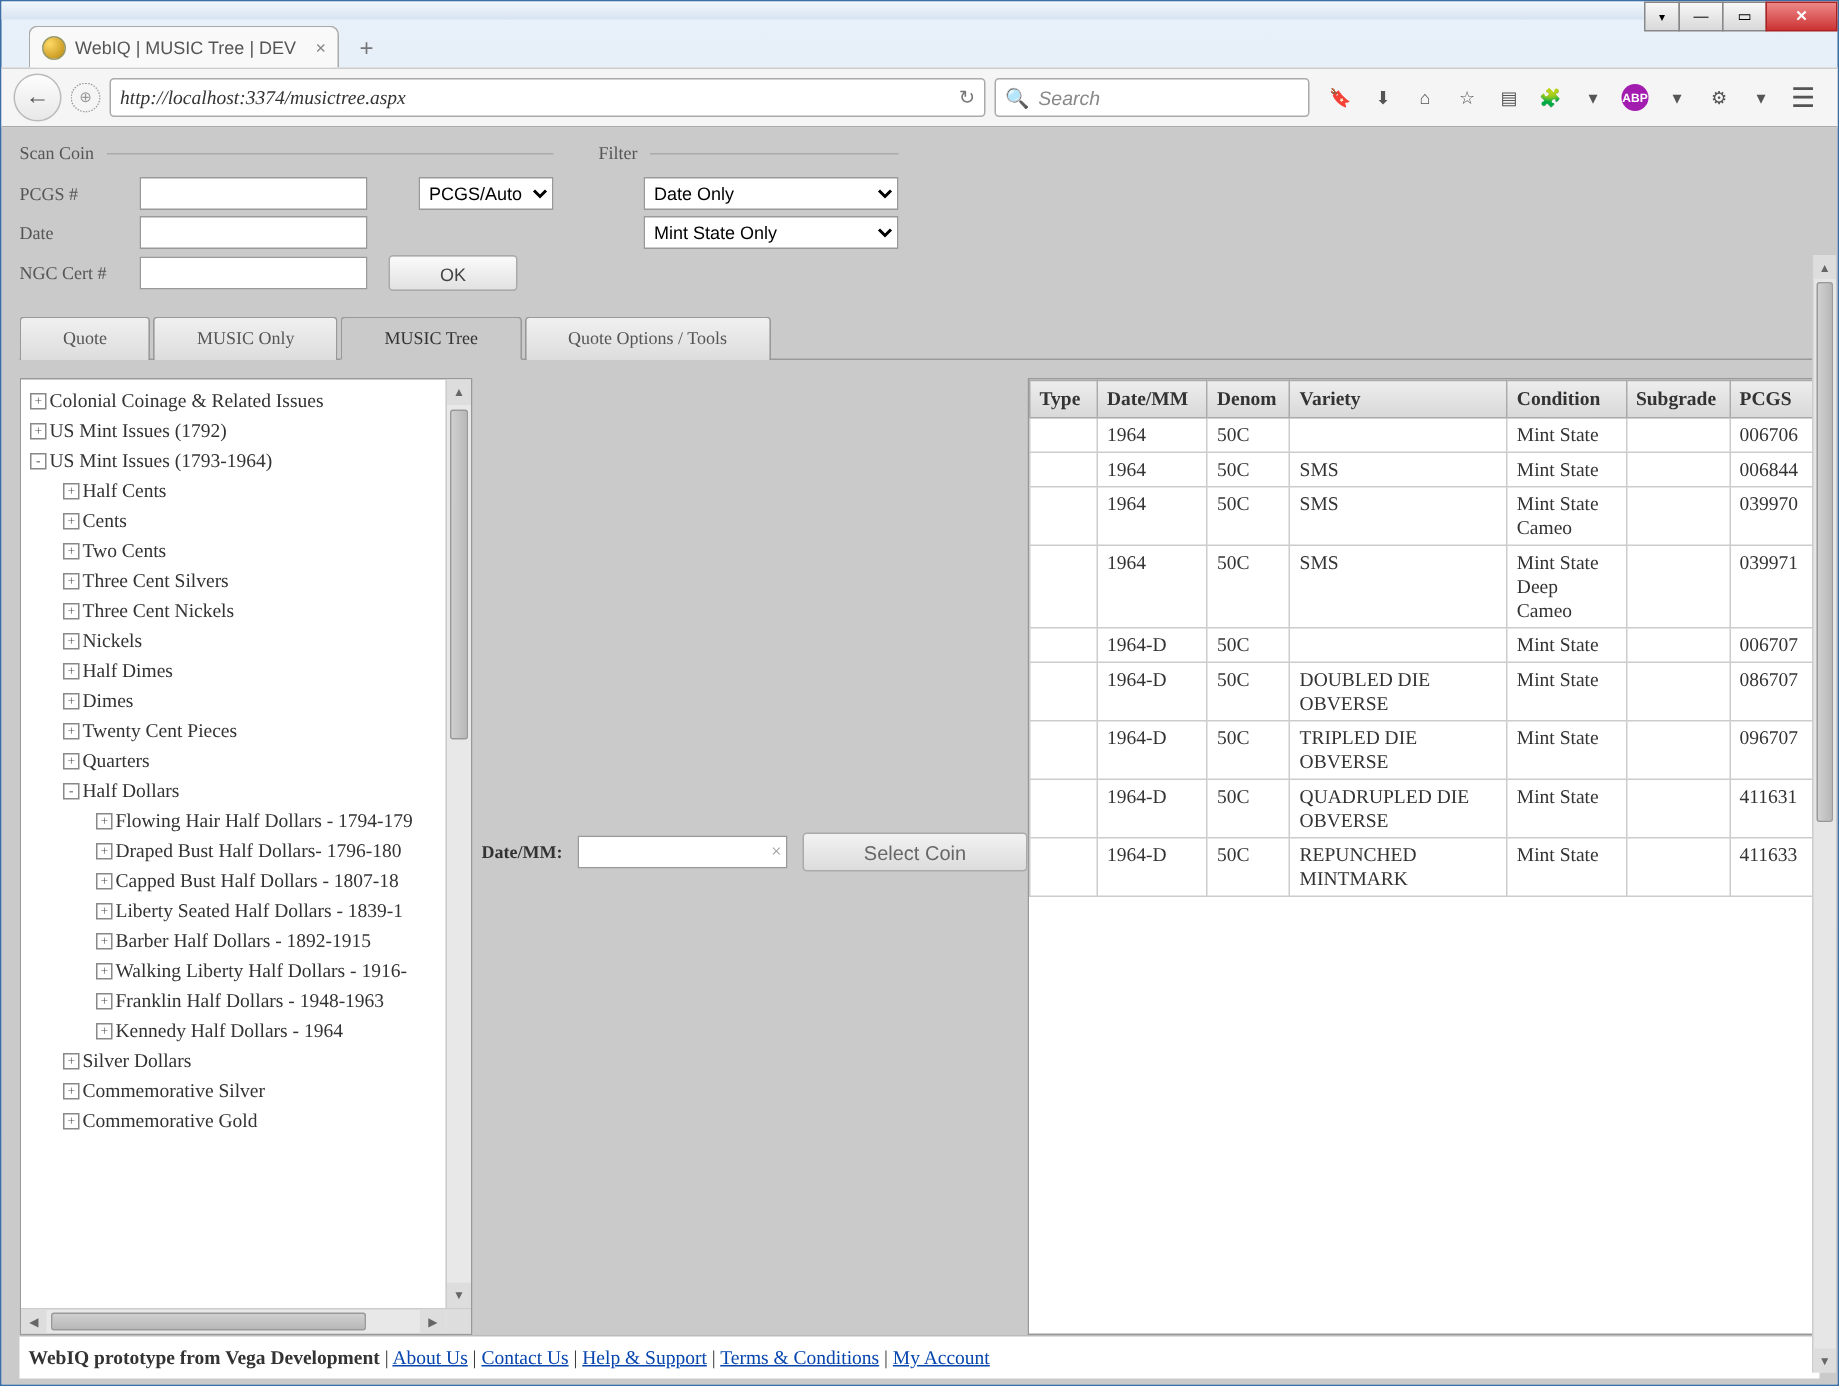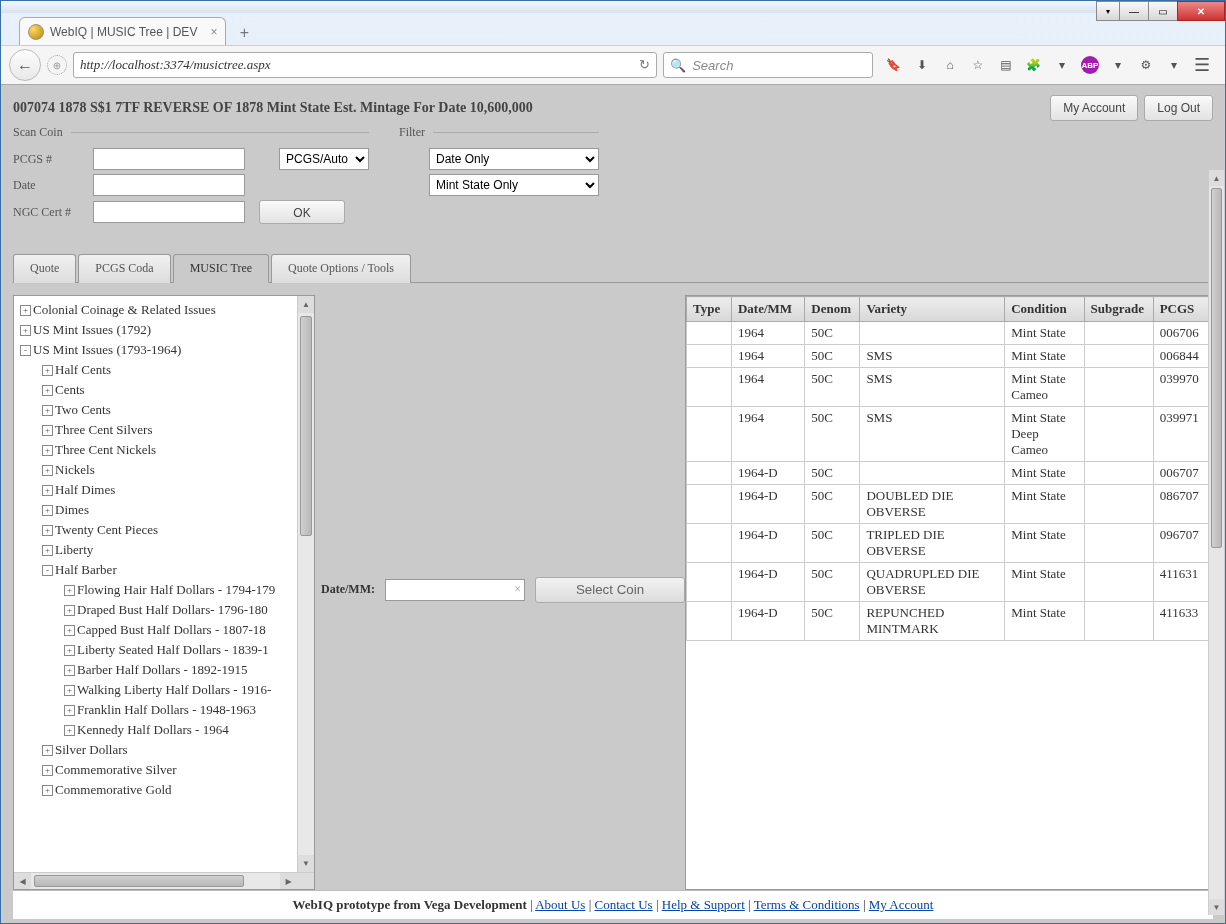--- a/index.html
+++ b/index.html
@@ -57,21 +57,21 @@
 .text-input.pcgs { width: 152px; }
 .text-input.date { width: 152px; }
 .text-input.ngc { width: 152px; }
 select.sel { height: 22px; border: 1px solid #999; background: #fff; font-size: 12px; padding: 0 2px; margin-left: 30px; }
 .sel.auto { width: 90px; }
 .sel.filter { width: 170px; }
 .ok-btn { width: 86px; height: 24px; margin-left: 10px; }
 
 
 .content-tabs { display: flex; border-bottom: 1px solid #999; margin-top: 6px; }
-.ctab { padding: 6px 16px; border: 1px solid #999; border-bottom: none; background: linear-gradient(to bottom, #f0f0f0, #ddd); margin-right: 2px; border-radius: 3px 3px 0 0; font-size: 12px; color: #555; cursor: pointer; position: relative; top: 1px; margin-top: 13px; }
+.ctab { padding: 6px 28px; border: 1px solid #999; border-bottom: none; background: linear-gradient(to bottom, #f0f0f0, #ddd); margin-right: 2px; border-radius: 3px 3px 0 0; font-size: 12px; color: #555; cursor: pointer; position: relative; top: 1px; }
 .ctab.active { background: #cacaca; border-bottom: 1px solid #cacaca; color: #333; }
 
 
 .main-area { flex: 1; display: flex; gap: 6px; padding-top: 12px; overflow: hidden; }
 .tree-pane { width: 302px; border: 1px solid #999; background: #fff; display: flex; flex-direction: column; overflow: hidden; position: relative; }
 .tree-body { flex: 1; overflow: hidden; padding: 4px 0; font-size: 13px; color: #333; font-family: Verdana; }
 .tree-row { padding: 2px 4px; white-space: nowrap; display: flex; align-items: center; gap: 2px; }
 .tree-row .icon { width: 11px; height: 11px; border: 1px solid #888; display: inline-flex; align-items: center; justify-content: center; font-size: 9px; line-height: 1; background: #fff; color: #555; flex-shrink: 0; }
 .tree-row.l0 { padding-left: 6px; }
 .tree-row.l1 { padding-left: 28px; }
@@ -95,21 +95,21 @@
 .datemm-input { width: 140px; height: 22px; border: 1px solid #999; padding: 0 20px 0 4px; }
 .datemm-clear { position: absolute; right: 4px; top: 3px; color: #999; cursor: pointer; font-size: 12px; }
 .select-coin-btn { width: 150px; height: 26px; background: linear-gradient(to bottom, #f2f2f2, #dcdcdc); border: 1px solid #aaa; border-radius: 3px; color: #666; }
 
 .grid { border: 1px solid #999; background: #fff; font-size: 13px; }
 .grid table { width: 100%; border-collapse: collapse; }
 .grid th { background: linear-gradient(to bottom, #ededed, #d8d8d8); border: 1px solid #aaa; padding: 4px 6px; text-align: left; font-weight: bold; font-size: 13px; color: #333; }
 .grid td { border: 1px solid #ccc; padding: 3px 6px; color: #333; vertical-align: top; }
 
 
-.footer { text-align: center; padding: 6px; font-size: 13px; color: #333; border-top: 1px solid #bbb; background: #fff; }
+.footer { text-align: left; padding: 6px; font-size: 13px; color: #333; border-top: 1px solid #bbb; background: #fff; }
 .footer a { color: #0645ad; text-decoration: underline; }
 .footer .sep { color: #333; }
 
 
 .outer-scroll { position: absolute; right: 1px; top: 85px; bottom: 8px; width: 16px; background: #e6e6e6; border-left: 1px solid #ccc; }
 .outer-scroll .arr { position: absolute; left: 0; right: 0; height: 16px; background: #ddd; display: flex; align-items: center; justify-content: center; font-size: 8px; color: #666; }
 .outer-scroll .arr.up { top: 0; }
 .outer-scroll .arr.dn { bottom: 0; }
 .outer-scroll .thumb { position: absolute; left: 2px; right: 2px; top: 18px; height: 360px; background: linear-gradient(to right, #d0d0d0, #b8b8b8); border: 1px solid #999; border-radius: 2px; }
 .browser-content-wrap { flex: 1; display: flex; position: relative; overflow: hidden; }
@@ -159,27 +159,20 @@
       <span>▾</span>
       <span>⚙</span>
       <span>▾</span>
       <span class="menu-btn">☰</span>
     </div>
   </div>
 
   <div class="browser-content-wrap">
   <div class="page">
 
-    <div class="page-header">
-      <div class="page-title">007074 1878 S$1 7TF REVERSE OF 1878 Mint State Est. Mintage For Date 10,600,000</div>
-      <div class="page-buttons">
-        <button class="btn">My Account</button>
-        <button class="btn">Log Out</button>
-      </div>
-    </div>
 
     <div class="fs-row">
       <fieldset class="fs-scan">
         <legend>Scan Coin</legend>
         <div class="field-row">
           <span class="field-label">PCGS #</span>
           <input class="text-input pcgs" style="">
           <select class="sel auto">
             <option>PCGS/Auto</option>
           </select>
@@ -205,21 +198,21 @@
         <div class="field-row">
           <select class="sel filter">
             <option>Mint State Only</option>
           </select>
         </div>
       </fieldset>
     </div>
 
     <div class="content-tabs">
       <div class="ctab">Quote</div>
-      <div class="ctab">PCGS Coda</div>
+      <div class="ctab">MUSIC Only</div>
       <div class="ctab active">MUSIC Tree</div>
       <div class="ctab">Quote Options / Tools</div>
     </div>
 
     <div class="main-area">
       <div class="tree-pane">
         <div class="tree-body" id="tree-body">
               <div class="tree-row l0">
                 <span class="icon">+</span>
                 <span>Colonial Coinage &amp; Related Issues</span>
@@ -263,25 +256,25 @@
               <div class="tree-row l1">
                 <span class="icon">+</span>
                 <span>Dimes</span>
               </div>
               <div class="tree-row l1">
                 <span class="icon">+</span>
                 <span>Twenty Cent Pieces</span>
               </div>
               <div class="tree-row l1">
                 <span class="icon">+</span>
-                <span>Liberty</span>
+                <span>Quarters</span>
               </div>
               <div class="tree-row l1">
                 <span class="icon">-</span>
-                <span>Half Barber</span>
+                <span>Half Dollars</span>
               </div>
               <div class="tree-row l2">
                 <span class="icon">+</span>
                 <span>Flowing Hair Half Dollars - 1794-179</span>
               </div>
               <div class="tree-row l2">
                 <span class="icon">+</span>
                 <span>Draped Bust Half Dollars- 1796-180</span>
               </div>
               <div class="tree-row l2">

